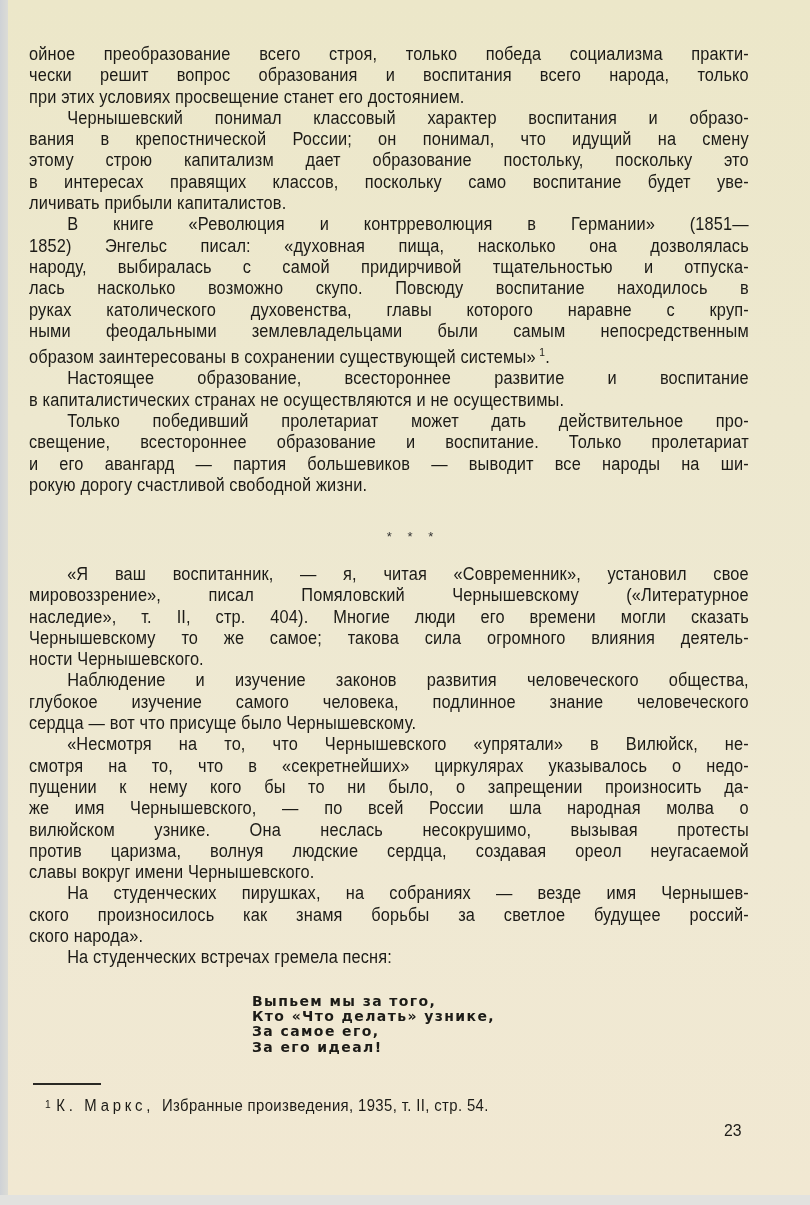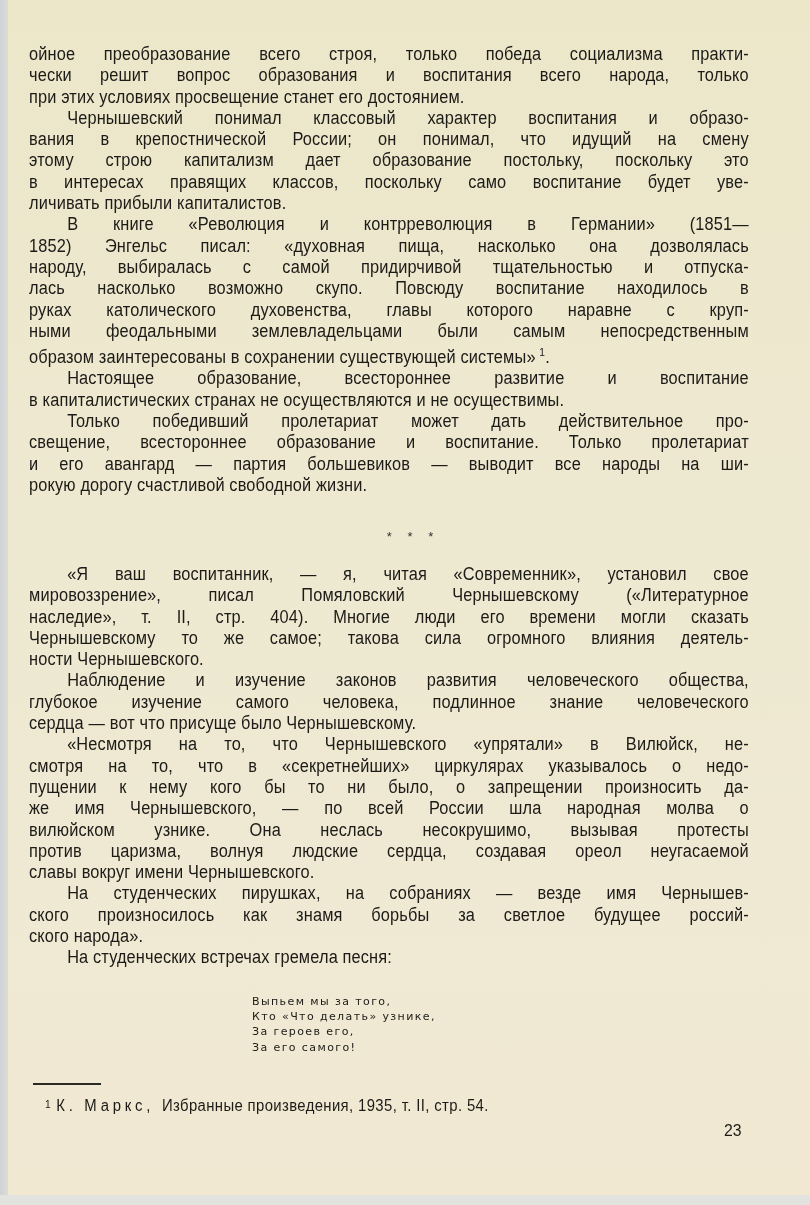--- a/index.html
+++ b/index.html
@@ -32,22 +32,22 @@
     .line { display: block; white-space: nowrap; text-align-last: justify; text-align: justify; }
     .line.last { text-align-last: left; }
     .indent { padding-left: 41px; }
     .para { display: block; }
     .stars {
       position: absolute; left: 0; width: 810px; top: 529px;
       text-align: center; font-size: 13px; letter-spacing: 6px; color: #333;
     }
     .poem {
       position: absolute; left: 244px; top: 994px;
-      font-size: 11px; line-height: 15.2px; letter-spacing: 1.4px;
-      font-family: "DejaVu Sans", sans-serif; color: #1c1b17;
+      font-size: 14px; line-height: 15.2px; letter-spacing: 1.4px;
+      font-family: "DejaVu Sans", sans-serif; color: #1c1b17; font-weight: bold;
     }
     .poem .line { text-align: left; text-align-last: left; }
     .footnote-rule {
       position: absolute; left: 25px; top: 1083px; width: 68px; height: 2px; background: #2a2924;
     }
     .footnote {
       position: absolute; left: 37px; top: 1097px; font-size: 16px; color: #1c1b17;
       transform: scaleX(0.93); transform-origin: left top; white-space: nowrap;
     }
     .footnote .num { font-size: 11px; vertical-align: 3px; margin-right: 6px; }
@@ -129,22 +129,22 @@
         <span class="line last"><span>ского народа».</span></span>
       </div>
       <div class="para">
         <span class="line indent last"><span>На студенческих встречах гремела песня:</span></span>
       </div>
     </div>
 
   <div class="poem" id="poem">
       <span class="line">Выпьем мы за того,</span>
       <span class="line">Кто «Что делать» узнике,</span>
-      <span class="line">За героев его,</span>
-      <span class="line">За его самого!</span>
+      <span class="line">За самое его,</span>
+      <span class="line">За его идеал!</span>
     </div>
 
   <div class="footnote-rule"></div>
   <div class="footnote">
     <span class="num">1</span><span class="author">К. Маркс,</span> <span class="rest">Избранные произведения, 1935, т. II, стр. 54.</span>
   </div>
 
   <div class="page-number">23</div>
 </div>
 <div class="page-edge-bottom"></div>

